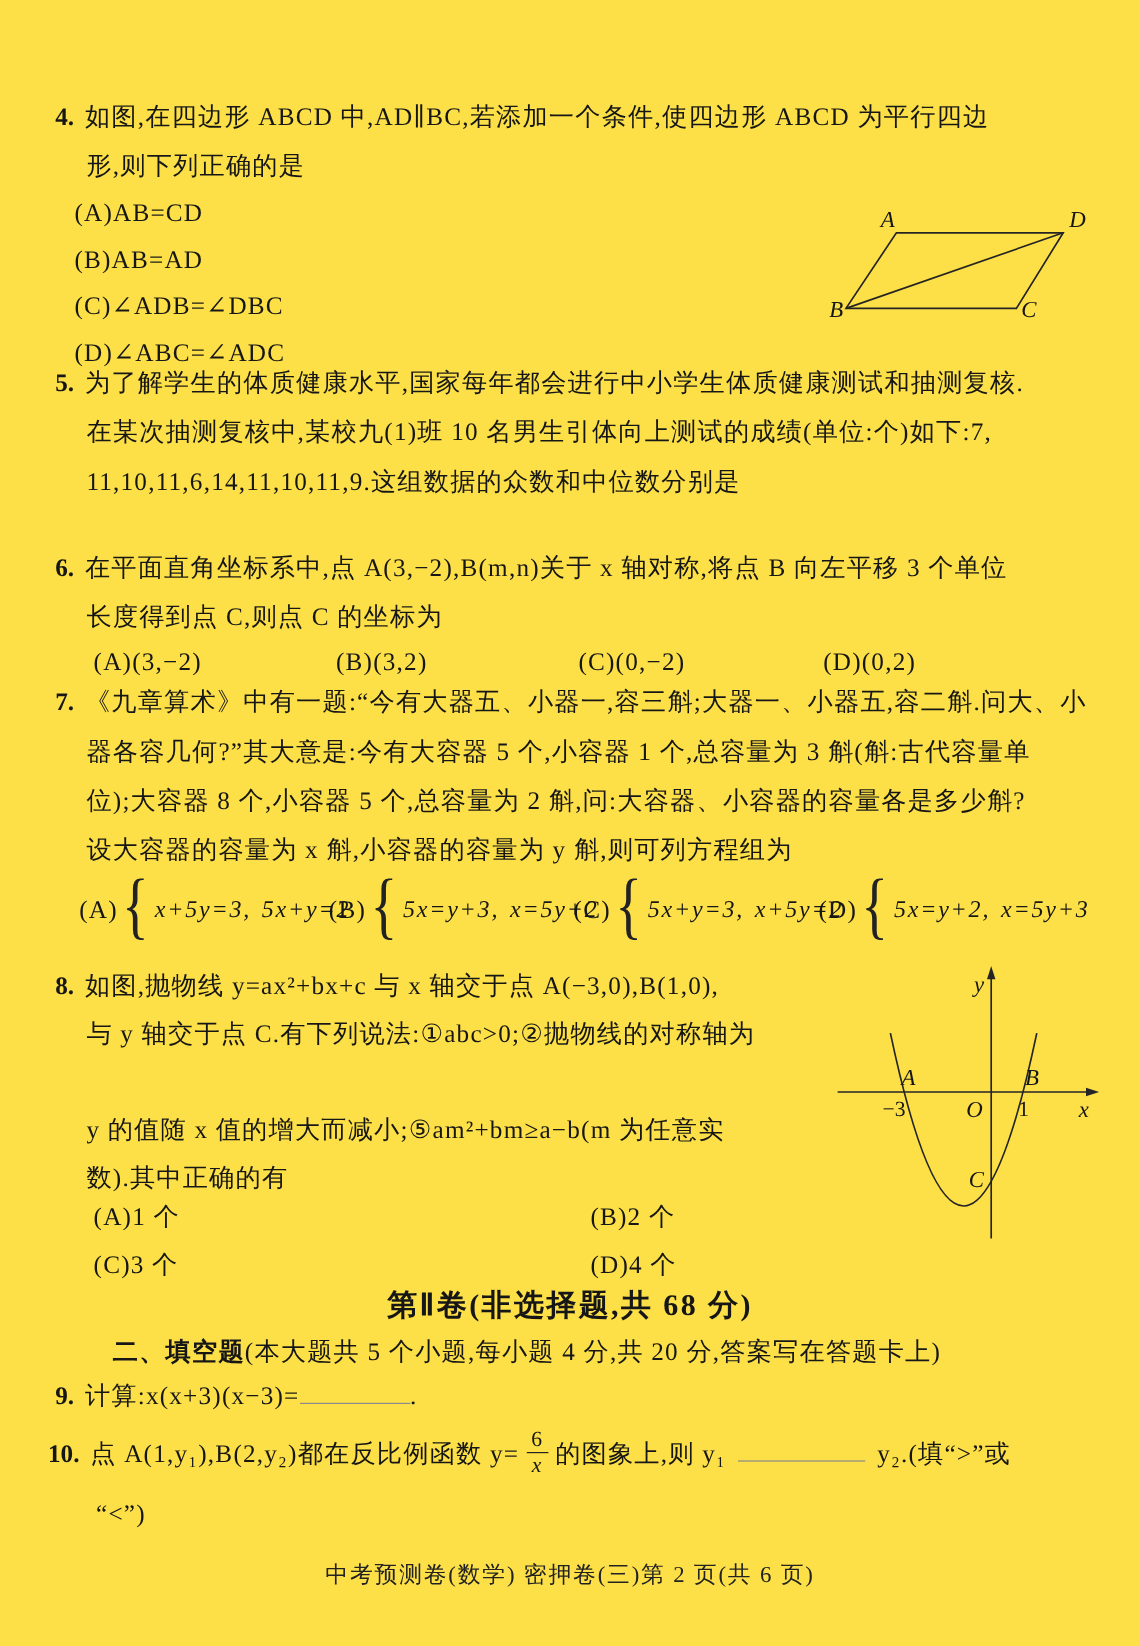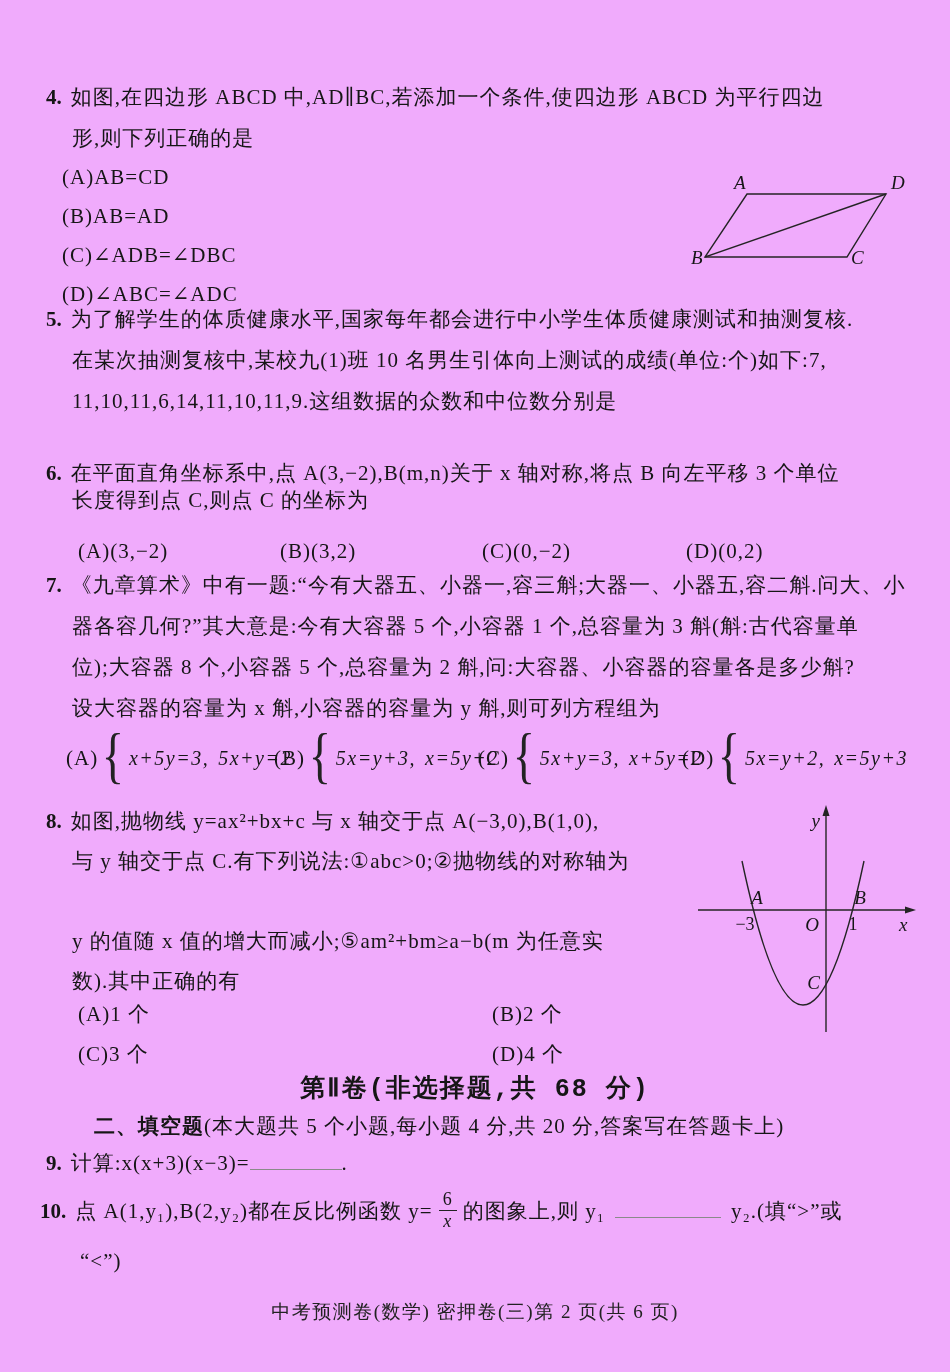--- a/index.html
+++ b/index.html
@@ -1,31 +1,31 @@
 <!DOCTYPE html>
 <html><head>
 <meta charset="utf-8">
 <style>
   html,body{margin:0;padding:0;background:#e8e8e8;}
   .page{
-    position:relative;width:950px;height:1372px;background:#f0abfc;
+    position:relative;width:950px;height:1372px;background:#fde047;
     font-family:"Liberation Serif","DejaVu Serif","DejaVu Sans",serif;
     color:#161616;overflow:hidden;margin:0 auto;
   }
   .line{position:absolute;left:72px;font-size:21px;line-height:27px;white-space:nowrap;letter-spacing:1px;}
   .first{left:46px;}
   .qnum{font-weight:bold;margin-right:9px;letter-spacing:0;}
   .optrow{position:absolute;left:0;top:0;width:100%;height:28px;}
   .optrow span{position:absolute;font-size:21px;letter-spacing:1px;white-space:nowrap;}
   .stackopt{left:62px;}
   .sys{position:absolute;display:flex;align-items:center;}
   .sys .slabel{font-size:21px;letter-spacing:1px;}
   .sys .brace{font-size:62px;font-weight:300;line-height:0.9;transform:scaleX(.75);margin:0 1px 6px 0;color:#222;}
   .sys .eqpair{display:flex;gap:9px;font-size:20px;font-style:italic;letter-spacing:1.5px;}
-  .gothic{font-family:Liberation Mono, monospace;font-weight:bold;}
+  .gothic{font-family:Liberation Serif, serif;font-weight:bold;}
   .sect{position:absolute;left:0;top:1071px;width:100%;text-align:center;font-size:25px;letter-spacing:2px;}
   .fillhead{position:absolute;left:46px;top:1112px;font-size:21px;white-space:nowrap;letter-spacing:1px;margin-left:48px;}
   .blank{display:inline-block;height:2px;border-bottom:1.6px solid #8a8a8a;}
   .frac{display:inline-block;vertical-align:middle;text-align:center;font-size:18px;line-height:1.15;margin:0 6px;position:relative;top:-3px;}
   .frac .fn{display:block;padding:0 4px;}
   .frac .fd{display:block;border-top:1.5px solid #222;padding:0 4px;font-style:italic;}
   .q10line{line-height:46px;}
   .footer{position:absolute;left:0;top:1299px;width:100%;text-align:center;font-size:19px;letter-spacing:1.5px;color:#222;}
   .fig{position:absolute;}
   .fig text{font-size:19px;font-style:italic;fill:#161616;letter-spacing:0;}
@@ -52,21 +52,21 @@
     <text x="201" y="17">D</text>
     <text x="1" y="92">B</text>
     <text x="161" y="92">C</text>
   </svg>
 
   <div class="line first" style="top:306px"><span class="qnum">5.</span><span>为了解学生的体质健康水平,国家每年都会进行中小学生体质健康测试和抽测复核.</span></div>
   <div class="line" style="top:347px">在某次抽测复核中,某校九(1)班 10 名男生引体向上测试的成绩(单位:个)如下:7,</div>
   <div class="line" style="top:388px">11,10,11,6,14,11,10,11,9.这组数据的众数和中位数分别是</div>
 
   <div class="line first" style="top:460px"><span class="qnum">6.</span><span>在平面直角坐标系中,点 A(3,−2),B(m,n)关于 x 轴对称,将点 B 向左平移 3 个单位</span></div>
-  <div class="line" style="top:487px">长度得到点 C,则点 C 的坐标为</div>
+  <div class="line" style="top:501px">长度得到点 C,则点 C 的坐标为</div>
   <div class="optrow" style="top:539px">
     <span style="left:78px">(A)(3,−2)</span>
     <span style="left:280px">(B)(3,2)</span>
     <span style="left:482px">(C)(0,−2)</span>
     <span style="left:686px">(D)(0,2)</span>
   </div>
 
   <div class="line first" style="top:572px"><span class="qnum">7.</span><span>《九章算术》中有一题:“今有大器五、小器一,容三斛;大器一、小器五,容二斛.问大、小</span></div>
   <div class="line" style="top:613px">器各容几何?”其大意是:今有大容器 5 个,小容器 1 个,总容量为 3 斛(斛:古代容量单</div>
   <div class="line" style="top:654px">位);大容器 8 个,小容器 5 个,总容量为 2 斛,问:大容器、小容器的容量各是多少斛?</div>

